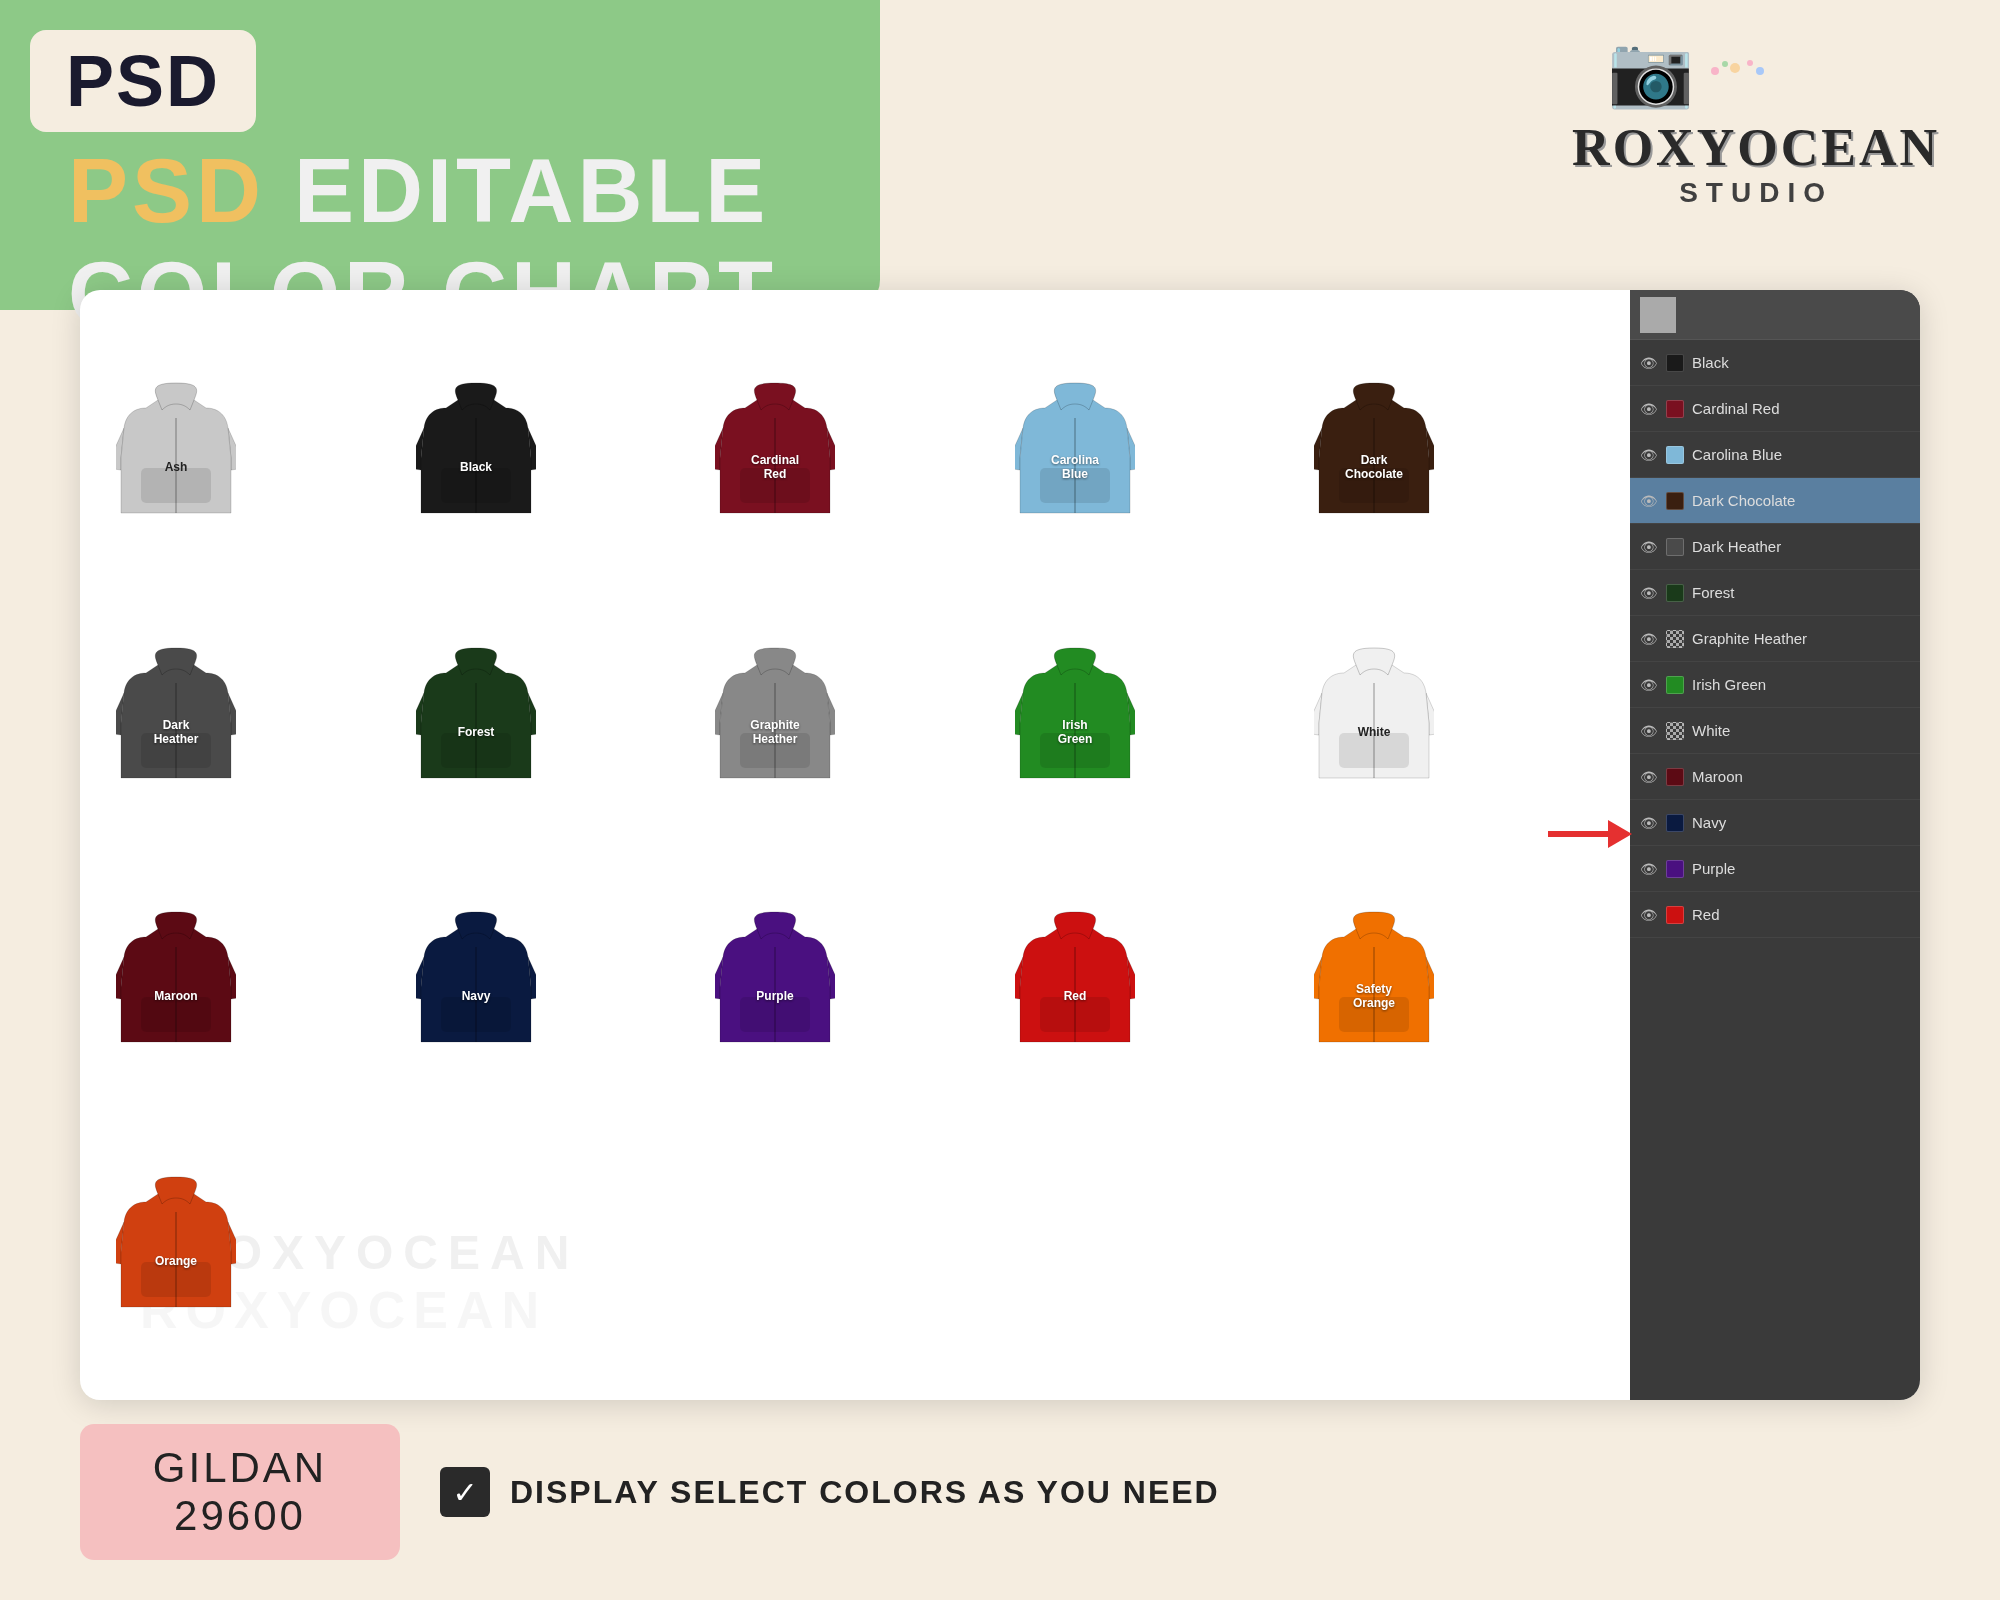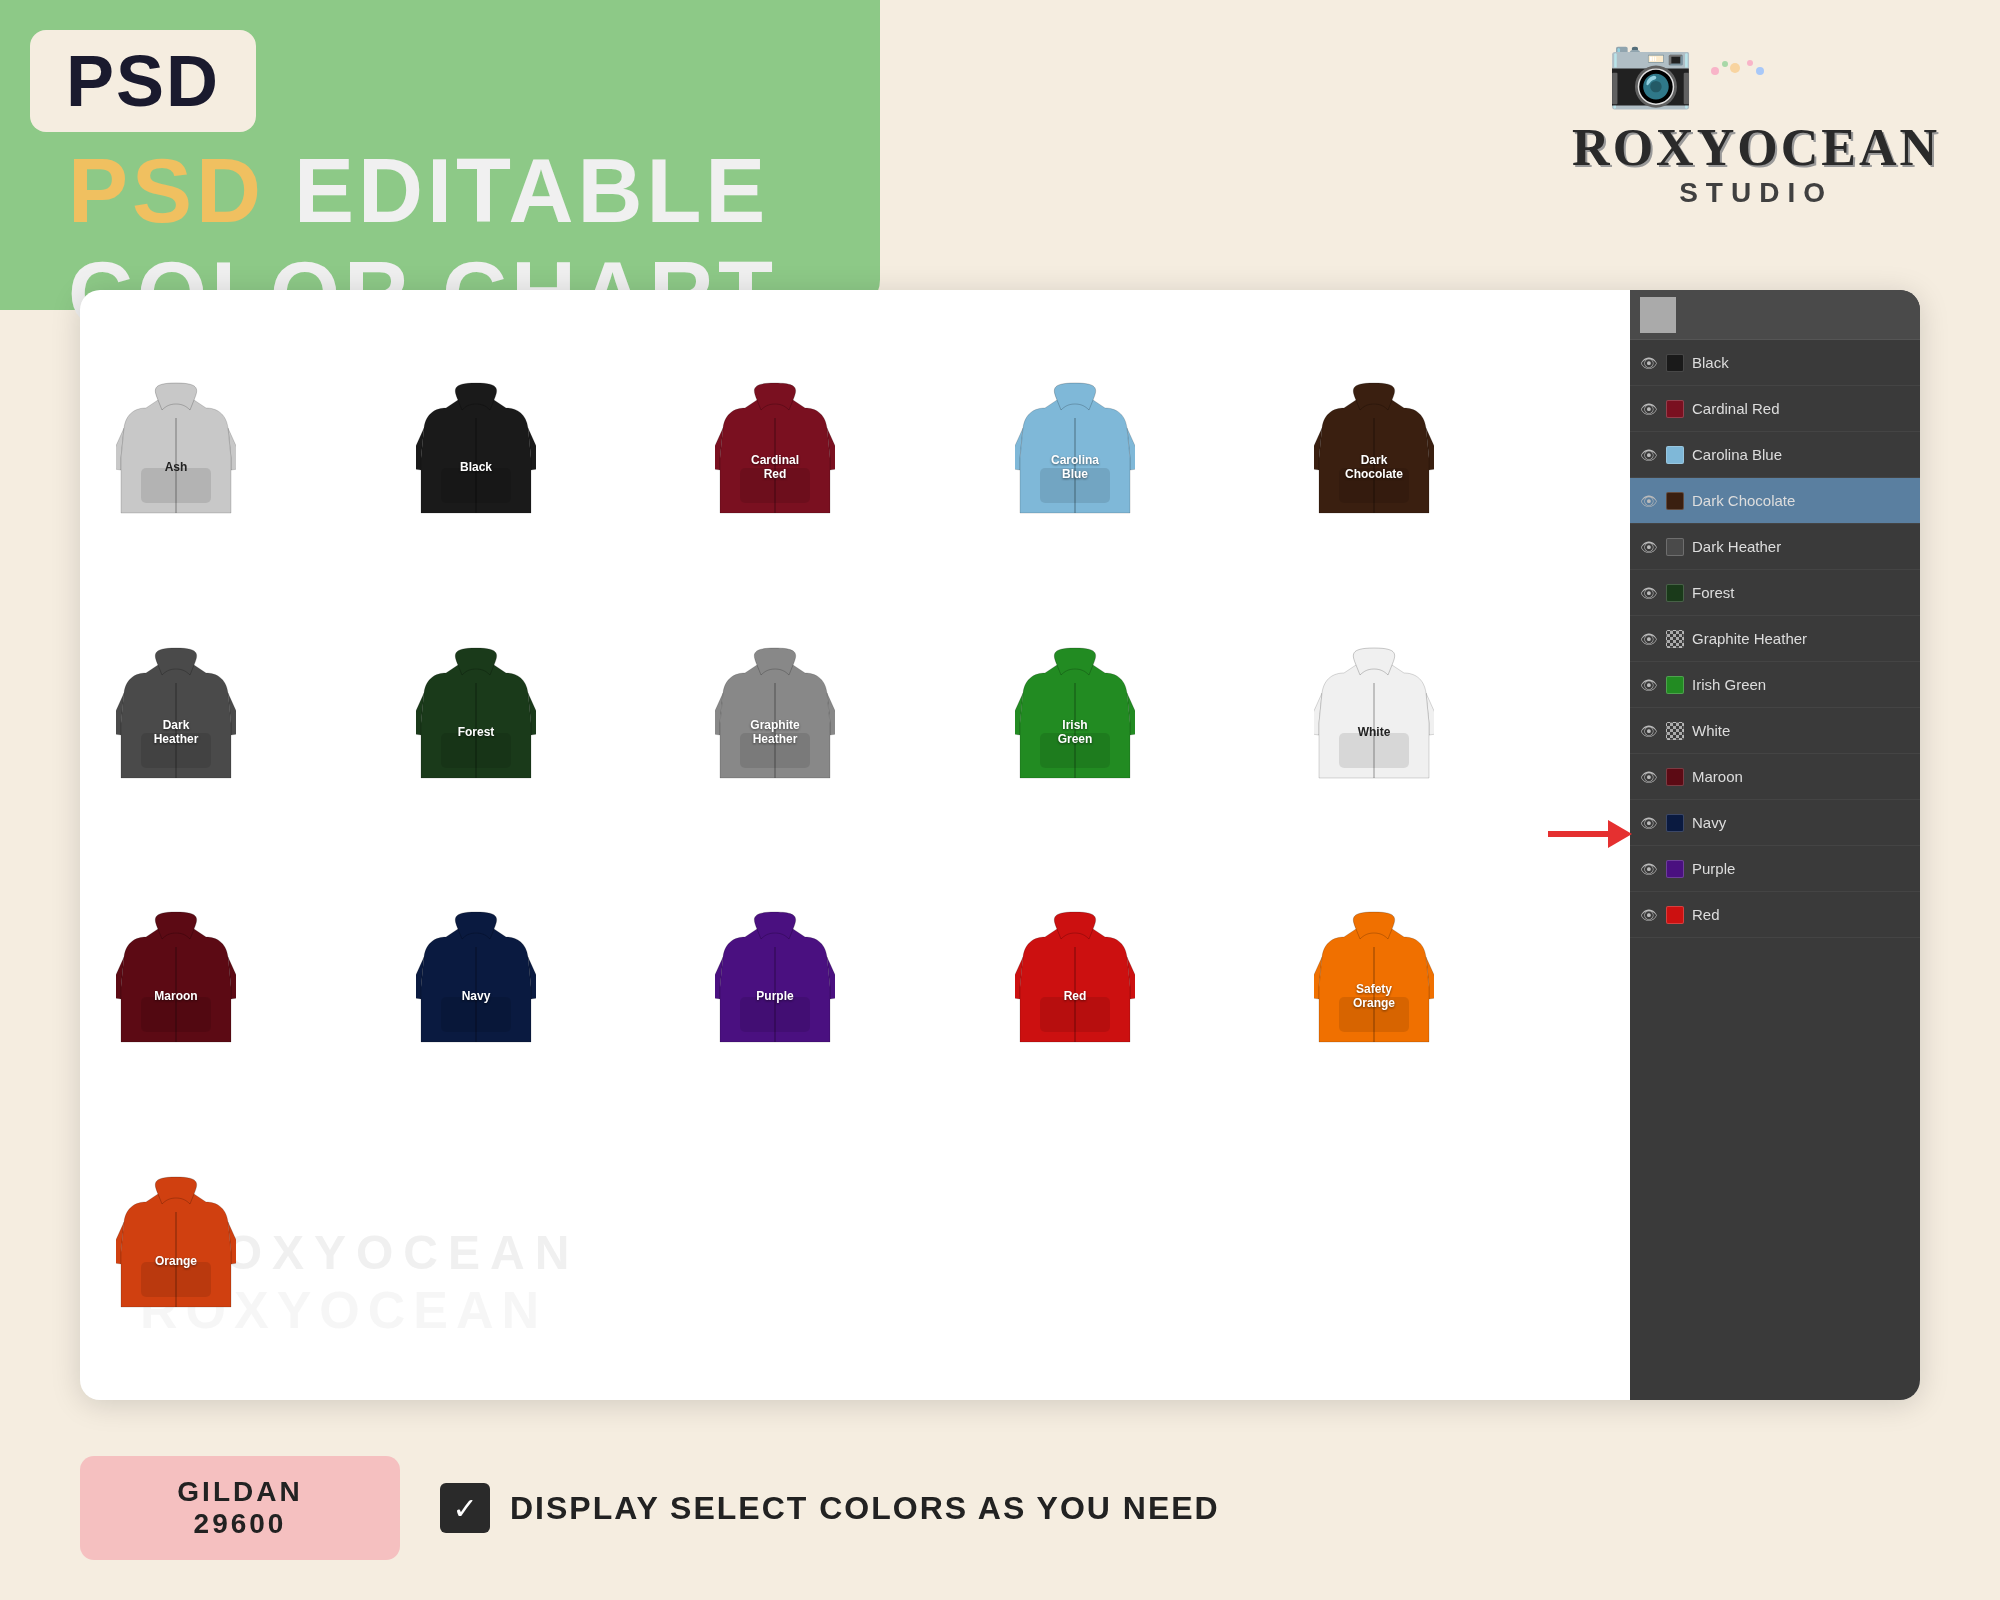--- a/index.html
+++ b/index.html
@@ -203,22 +203,22 @@
     }
 
     .gildan-badge {
       background: #f5c0c0;
       border-radius: 14px;
       padding: 20px 60px;
       min-width: 320px;
       text-align: center;
     }
     .gildan-title {
-      font-size: 28px;
-      font-weight: 700;
+      font-size: 42px;
+      font-weight: 400;
       color: #222;
       letter-spacing: 3px;
     }
 
     .display-text {
       display: flex;
       align-items: center;
       gap: 20px;
       flex: 1;
     }

